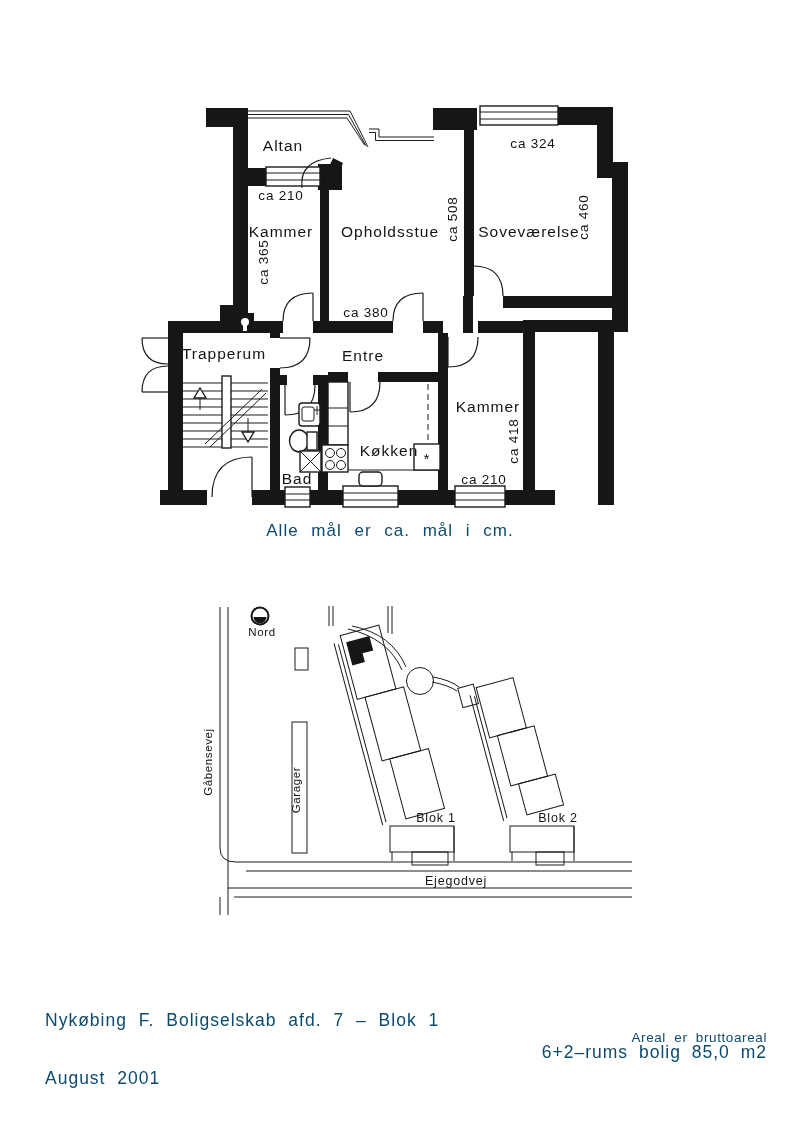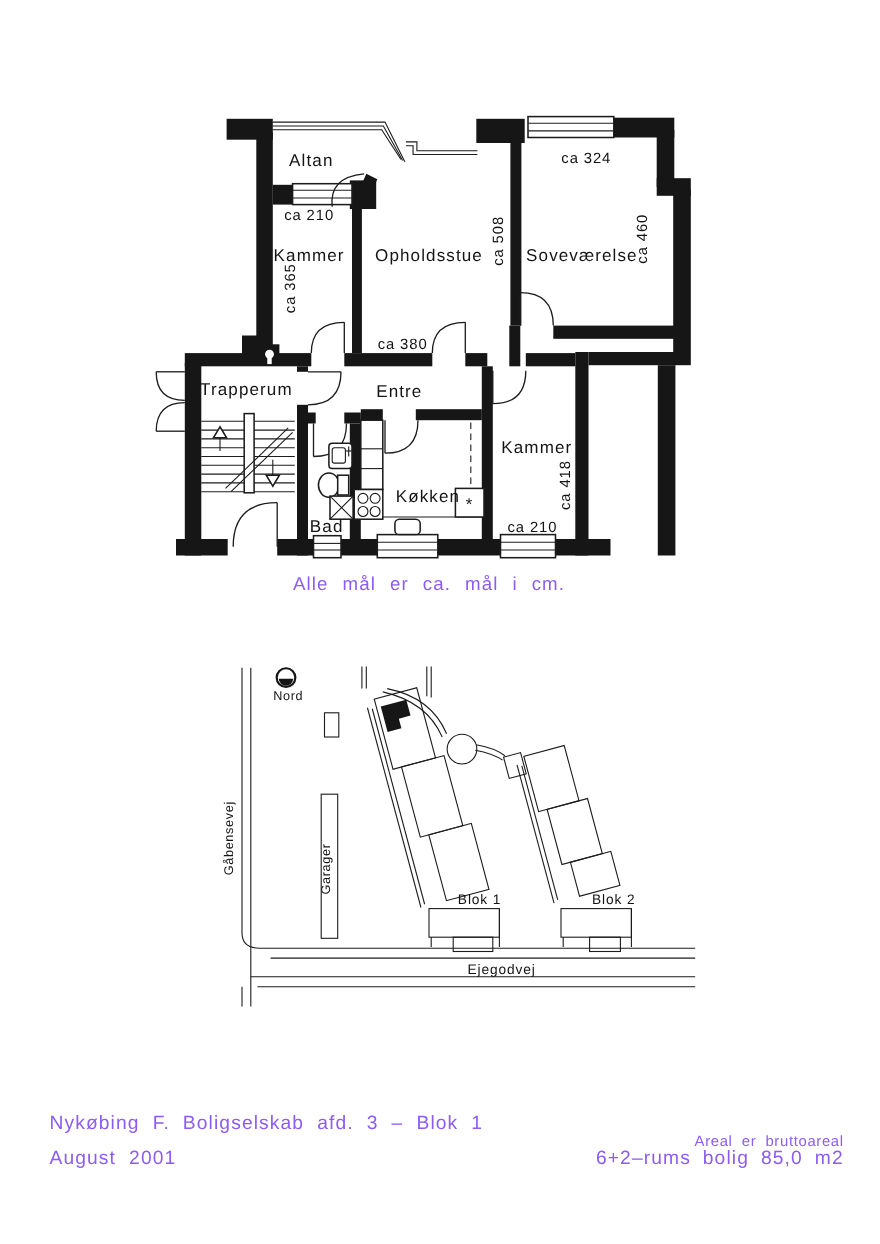--- a/index.html
+++ b/index.html
@@ -7,24 +7,24 @@
         font-family:"Liberation Sans", sans-serif;color:#1c1c1c;}
   svg{position:absolute;left:0;top:0;}
   .wall{fill:#161616;stroke:none;}
   .hair{fill:none;stroke:#1c1c1c;stroke-width:1;}
   .door{fill:none;stroke:#1c1c1c;stroke-width:1.2;}
   .fix{fill:#ffffff;stroke:#1c1c1c;stroke-width:1.4;}
   .lbl{font-family:"Liberation Sans",sans-serif;font-size:15.5px;letter-spacing:1px;fill:#141414;}
   .dim{font-family:"Liberation Sans",sans-serif;font-size:13.5px;letter-spacing:0.8px;fill:#141414;}
   .map{font-family:"Liberation Sans",sans-serif;font-size:11.5px;letter-spacing:0.6px;fill:#141414;}
   .map2{font-family:"Liberation Sans",sans-serif;font-size:12.5px;letter-spacing:0.8px;fill:#141414;}
-  .txt{position:absolute;white-space:nowrap;font-family:"Liberation Sans",sans-serif;color:#8b5cf6;}
+  .txt{position:absolute;white-space:nowrap;font-family:"Liberation Sans",sans-serif;color:#0c4a6e;}
   .caption{left:190px;top:521px;width:400px;text-align:center;font-size:17px;letter-spacing:1px;word-spacing:7px;}
   .f-left1{left:45px;top:1010px;font-size:17.5px;letter-spacing:1px;word-spacing:6px;}
-  .f-left2{left:45px;top:1042px;font-size:17.5px;letter-spacing:1px;word-spacing:6px;text-align:right;}
+  .f-left2{left:45px;top:1068px;font-size:17.5px;letter-spacing:1px;word-spacing:6px;text-align:right;}
   .f-note{right:33px;top:1030px;font-size:13.5px;letter-spacing:0.6px;word-spacing:4px;text-align:right;}
   .f-right1{right:33px;top:1010px;font-size:17.5px;letter-spacing:1px;word-spacing:5px;text-align:right;}
   .f-right2{right:33px;top:1042px;font-size:17.5px;letter-spacing:1px;word-spacing:5px;text-align:right;}
 </style>
 </head>
 <body>
 
 <div class="page">
 <svg width="800" height="1131" viewBox="0 0 800 1131">
 
@@ -311,16 +311,16 @@
       <text class="map" x="300" y="790" text-anchor="middle" transform="rotate(-90 300 790)">Garager</text>
       <text class="map2" x="436" y="822" text-anchor="middle">Blok 1</text>
       <text class="map2" x="558" y="822" text-anchor="middle">Blok 2</text>
       <text class="map2" x="456" y="885" text-anchor="middle">Ejegodvej</text>
     </g>
   </g>
 </svg>
 
   <div class="txt caption">Alle mål er ca. mål i cm.</div>
   <div class="txt f-note">Areal er bruttoareal</div>
-  <div class="txt f-left1">Nykøbing F. Boligselskab afd. 3 – Blok 1</div>
+  <div class="txt f-left1">Nykøbing F. Boligselskab afd. 7 – Blok 1</div>
   <div class="txt f-left2">August 2001</div>
   <div class="txt f-right2">6+2–rums bolig 85,0 m2</div>
 </div>
 
 </body></html>

